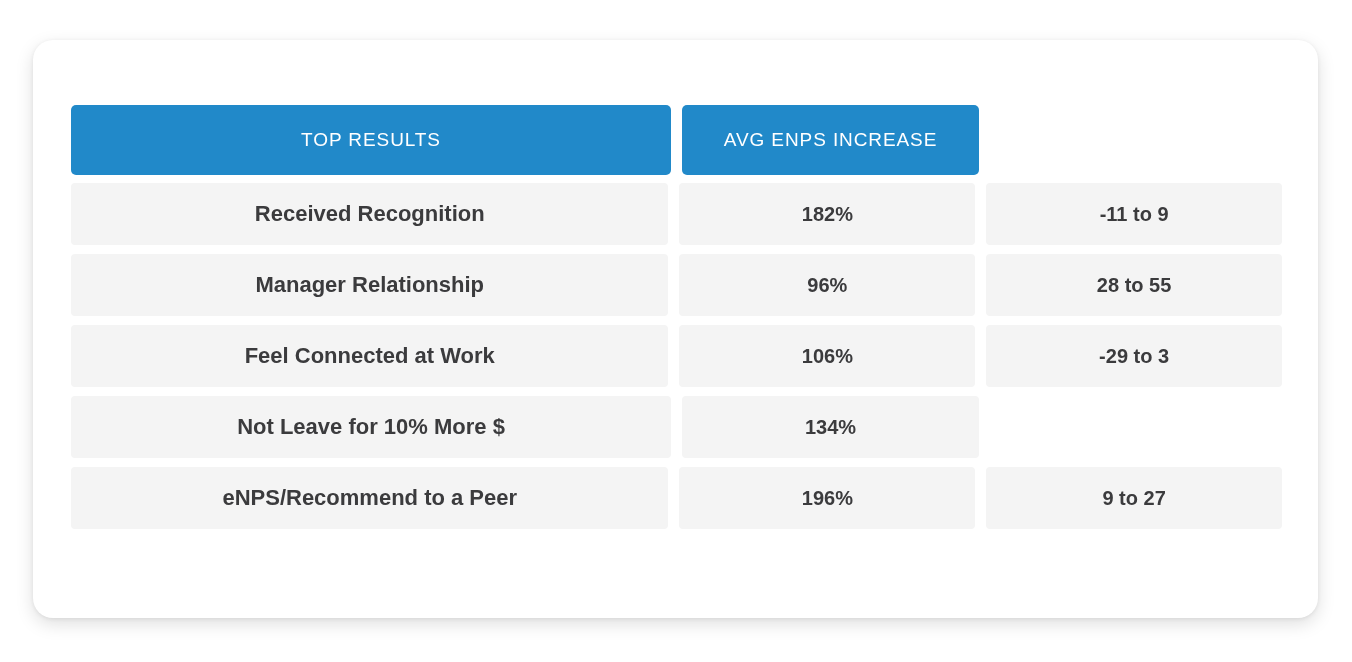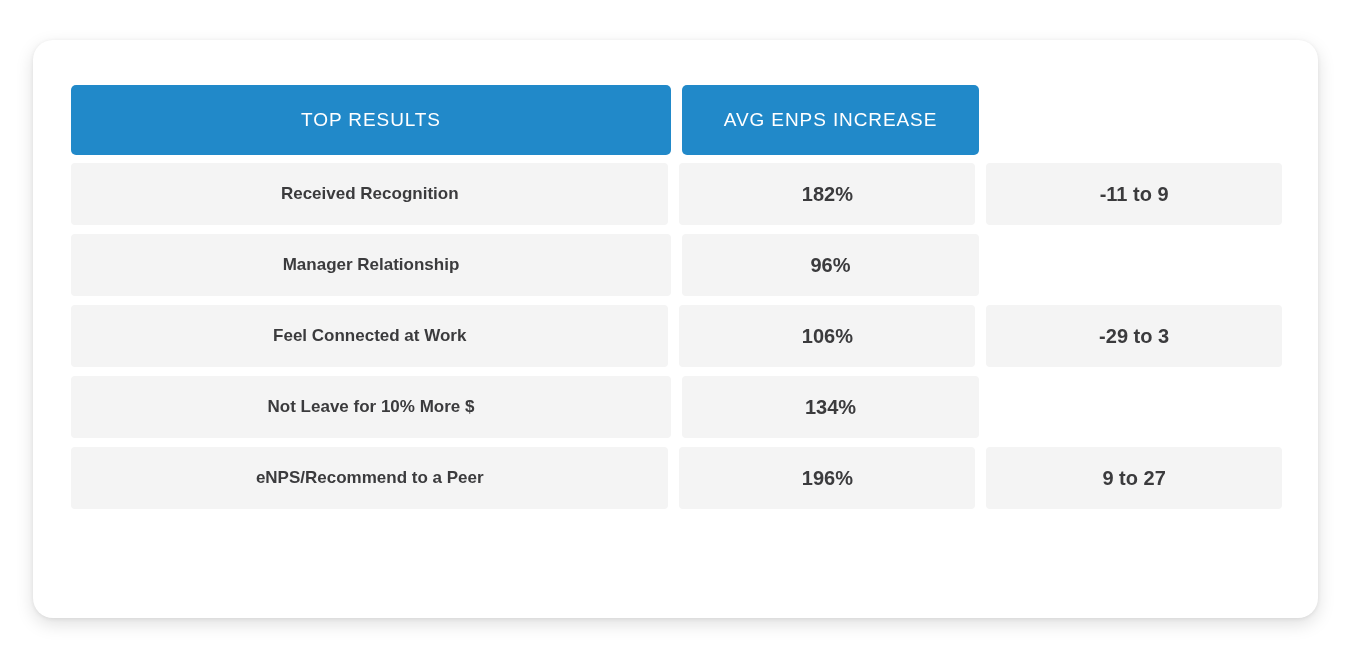--- a/index.html
+++ b/index.html
@@ -68,32 +68,33 @@
     border-radius: 5px;
     display: flex;
     align-items: center;
     justify-content: center;
     color: #ffffff;
     font-size: 19px;
     font-weight: 400;
     letter-spacing: 0.9px;
     text-transform: uppercase;
     white-space: nowrap;
+    margin-top: 20px;
   }
 
   
   .body-cell {
     height: 62px;
     background: #f4f4f4;
     border-radius: 4px;
     display: flex;
     align-items: center;
     justify-content: center;
     color: #3b3b3d;
-    font-size: 17px;
+    font-size: 22px;
     font-weight: bold;
     white-space: nowrap;
   }
 
   .body-cell.value-cell { font-size: 20px; }
 </style>
 </head>
 <body>
 
 <div class="page">
@@ -108,20 +109,21 @@
 
       <div class="table-row table-body-row">
         <div class="body-cell col-label">Received Recognition</div>
         <div class="body-cell value-cell col-pct">182%</div>
         <div class="body-cell value-cell col-enps">-11 to 9</div>
       </div>
 
       <div class="table-row table-body-row">
         <div class="body-cell col-label">Manager Relationship</div>
         <div class="body-cell value-cell col-pct">96%</div>
+        <div class="body-cell value-cell col-enps">28 to 55</div>
       </div>
 
       <div class="table-row table-body-row">
         <div class="body-cell col-label">Feel Connected at Work</div>
         <div class="body-cell value-cell col-pct">106%</div>
         <div class="body-cell value-cell col-enps">-29 to 3</div>
       </div>
 
       <div class="table-row table-body-row">
         <div class="body-cell col-label">Not Leave for 10% More $</div>

